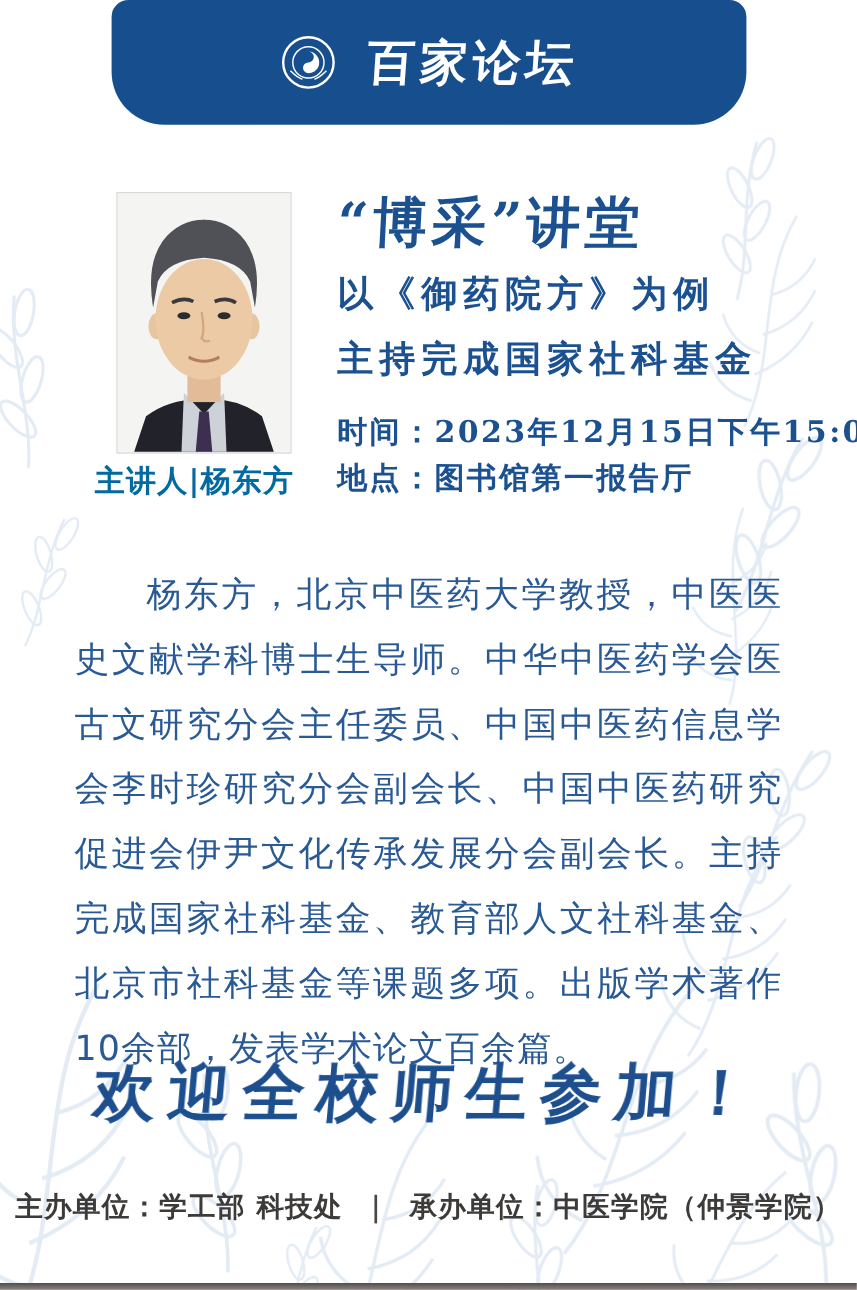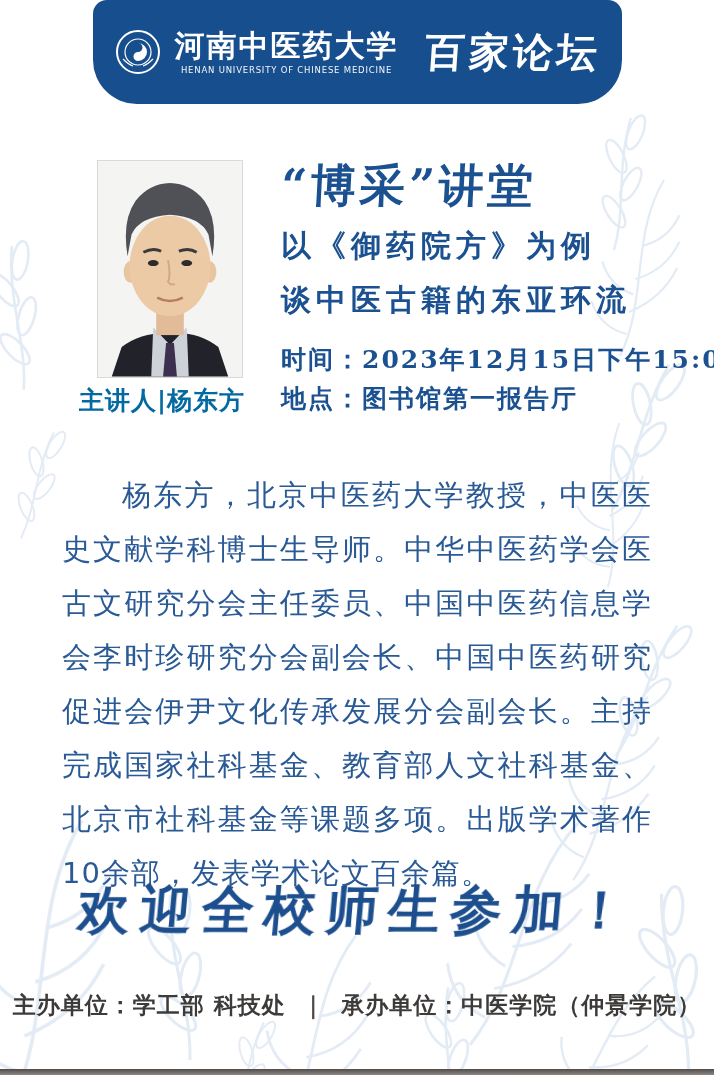--- a/index.html
+++ b/index.html
@@ -100,24 +100,20 @@
     <span class="logo">
       <svg viewBox="0 0 46 46" width="46" height="46" xmlns="http://www.w3.org/2000/svg">
         <circle cx="23" cy="23" r="21" fill="none" stroke="#ffffff" stroke-width="2"></circle>
         <circle cx="23" cy="23" r="13" fill="none" stroke="#ffffff" stroke-width="1.2"></circle>
         <path d="M23 14 a9 9 0 0 1 0 18 a4.5 4.5 0 0 1 0 -9 a4.5 4.5 0 0 0 0 -9 Z" fill="#ffffff"></path>
         <circle cx="23" cy="18.5" r="1.4" fill="#174f8e"></circle>
         <circle cx="23" cy="27.5" r="1.4" fill="#ffffff"></circle>
         <path d="M8 30 q 6 6 10 7 M38 30 q -6 6 -10 7" stroke="#ffffff" stroke-width="1.2" fill="none"></path>
       </svg>
     </span>
-    <span class="name-block">
-      <div class="uni-name">河南中医药大学</div>
-      <div class="uni-name-en">HENAN UNIVERSITY OF CHINESE MEDICINE</div>
-    </span>
     <span class="forum-name">百家论坛</span>
   </header>
 
   <div class="photo">
     <svg viewBox="0 0 146 218" width="144" height="216" xmlns="http://www.w3.org/2000/svg">
       <rect x="0" y="0" width="146" height="218" fill="#f4f4f2"></rect>
       <path d="M75 174 Q45 172 24 188 L14 218 L132 218 L122 188 Q101 172 75 174 Z" fill="#22232a"></path>
       <path d="M56 168 L73 186 L90 168 L92 218 L54 218 Z" fill="#cdd2d8"></path>
       <path d="M69 184 L77 184 L80 218 L66 218 Z" fill="#3c2f50"></path>
       <rect x="59" y="146" width="28" height="30" fill="#e2bc98"></rect>
@@ -132,21 +128,21 @@
       <ellipse cx="90" cy="103" rx="5.5" ry="3" fill="#2c2c2e"></ellipse>
       <path d="M71 100 q 3 16 0 22 q 3 4 7 2" stroke="#d3a87f" stroke-width="2" fill="none"></path>
       <path d="M60 138 q 13 7 26 0" stroke="#b57e62" stroke-width="2.5" fill="none"></path>
     </svg>
   </div>
   <div class="caption">主讲人|杨东方</div>
 
   <div class="details">
     <div class="series">“博采”讲堂</div>
     <div class="topic first">以《御药院方》为例</div>
-    <div class="topic">谈中医古籍的东亚环流</div>
+    <div class="topic">主持完成国家社科基金</div>
     <div class="meta first">时间：2023年12月15日下午15:00</div>
     <div class="meta">地点：图书馆第一报告厅</div>
   </div>
 
   <p class="bio">杨东方，北京中医药大学教授，中医医史文献学科博士生导师。中华中医药学会医古文研究分会主任委员、中国中医药信息学会李时珍研究分会副会长、中国中医药研究促进会伊尹文化传承发展分会副会长。主持完成国家社科基金、教育部人文社科基金、北京市社科基金等课题多项。出版学术著作10余部，发表学术论文百余篇。</p>
 
   <div class="welcome">欢迎全校师生参加！</div>
 
   <div class="footer">
     <span>主办单位：学工部 科技处</span><span class="divider">｜</span><span>承办单位：中医学院（仲景学院）</span>

